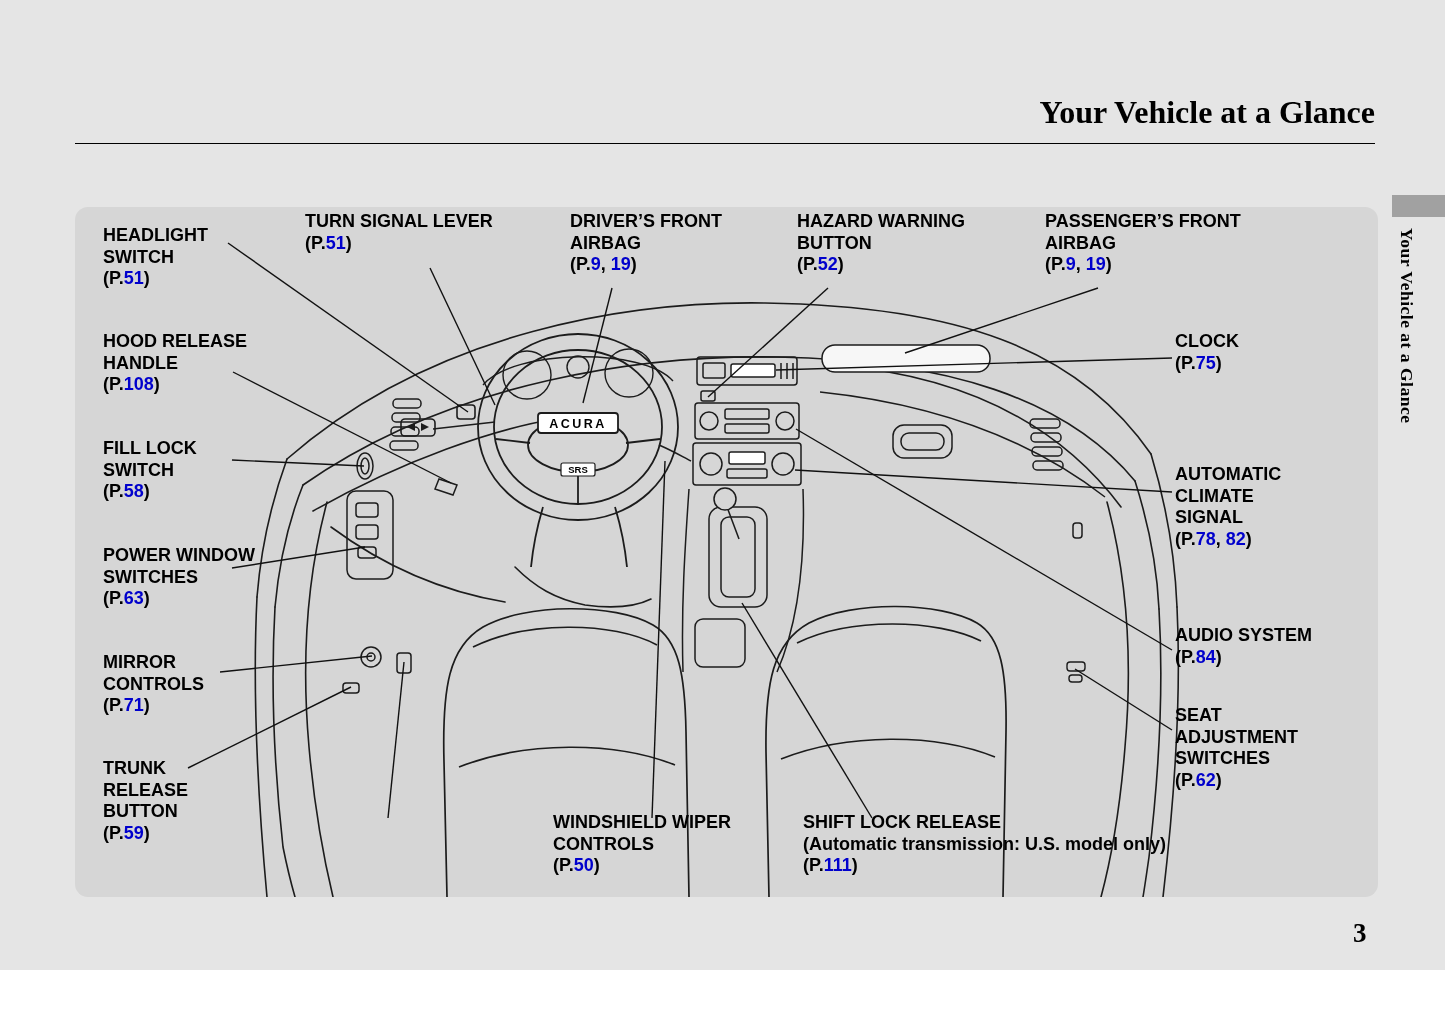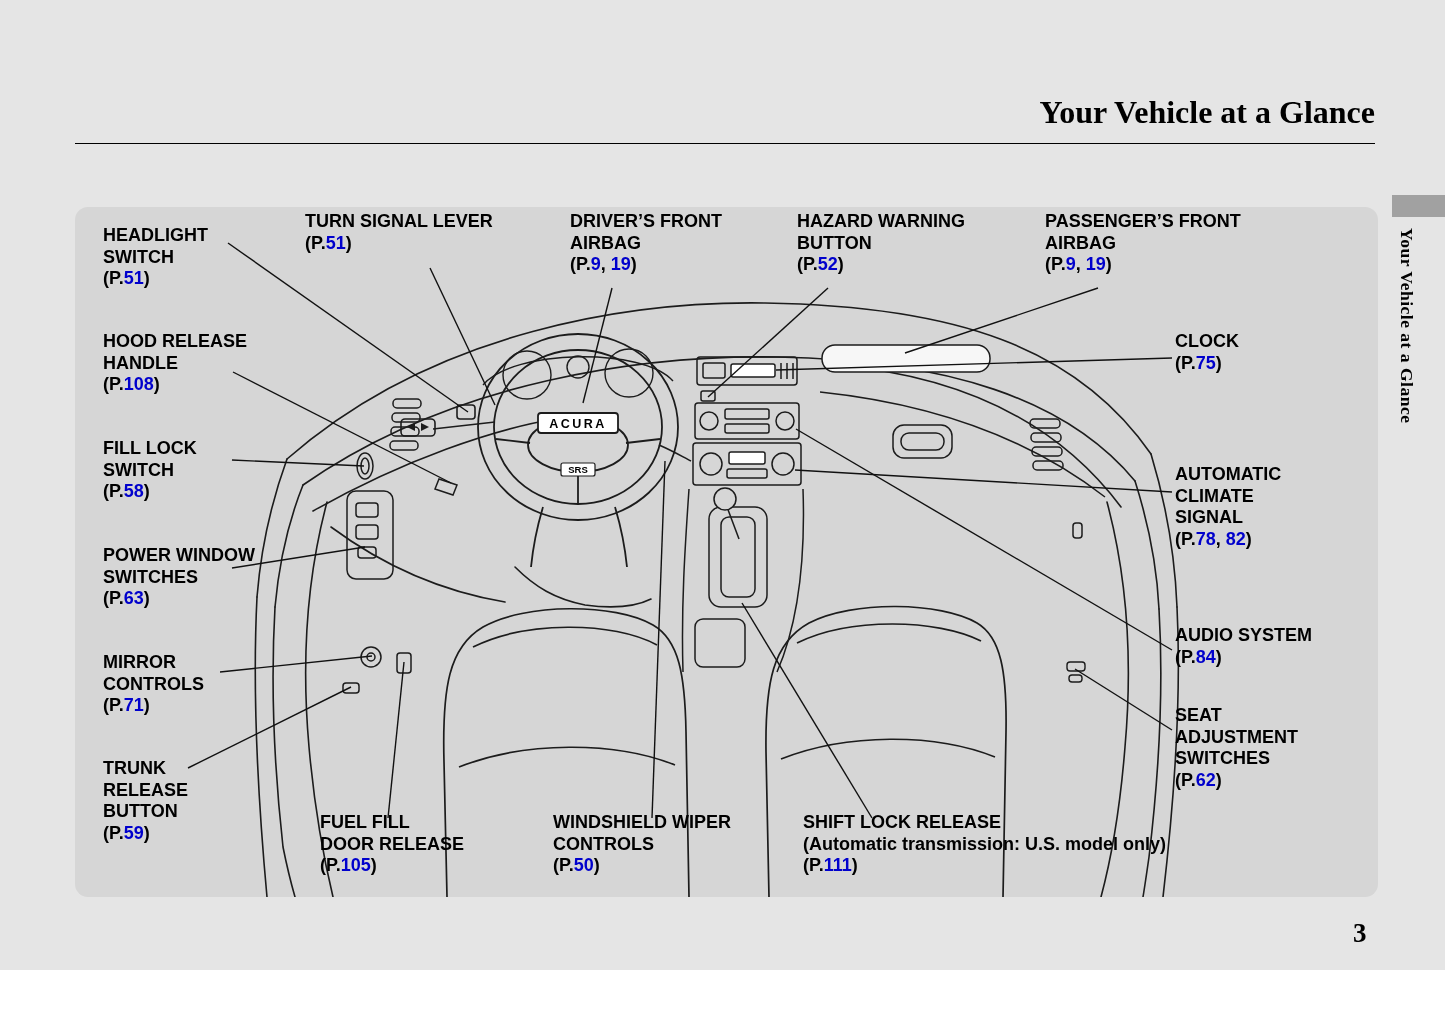--- a/index.html
+++ b/index.html
@@ -262,25 +262,20 @@
     <div><span>(P.</span><span class="pnum">62</span><span></span><span class="pnum"></span><span>)</span></div>
   </div>
 
   <div class="callout" style="left:103px;top:758px">
     <div>TRUNK</div>
     <div>RELEASE</div>
     <div>BUTTON</div>
     <div><span>(P.</span><span class="pnum">59</span><span></span><span class="pnum"></span><span>)</span></div>
   </div>
 
-  <div class="callout" style="left:320px;top:812px">
-    <div>FUEL FILL</div>
-    <div>DOOR RELEASE</div>
-    <div><span>(P.</span><span class="pnum">105</span><span></span><span class="pnum"></span><span>)</span></div>
-  </div>
 
   <div class="callout" style="left:553px;top:812px">
     <div>WINDSHIELD WIPER</div>
     <div>CONTROLS</div>
     <div><span>(P.</span><span class="pnum">50</span><span></span><span class="pnum"></span><span>)</span></div>
   </div>
 
   <div class="callout" style="left:803px;top:812px">
     <div>SHIFT LOCK RELEASE</div>
     <div>(Automatic transmission: U.S. model only)</div>

